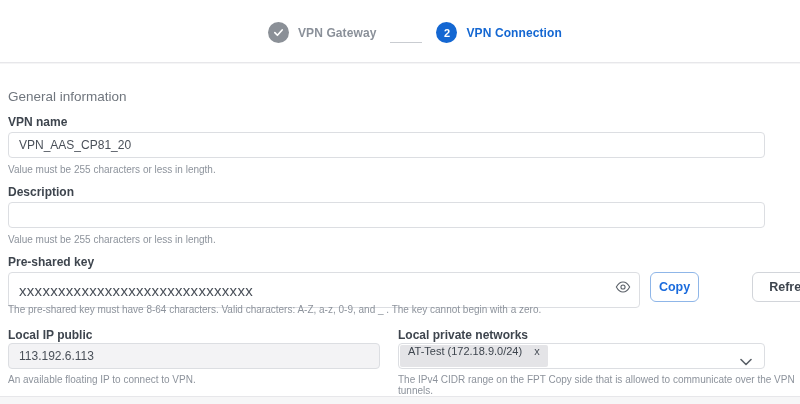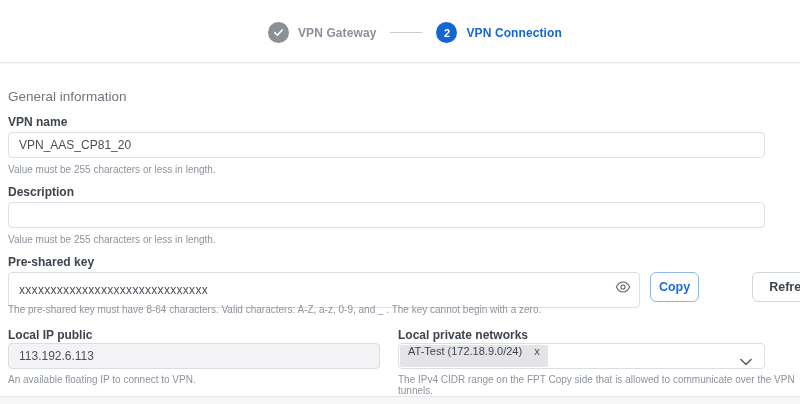--- a/index.html
+++ b/index.html
@@ -12,21 +12,21 @@
     background: #ffffff;
     overflow: hidden;
   }
 
   
   .stepper {
     position: absolute;
     top: 22px;
     left: 268px;
     display: flex;
-    align-items: center;
+    align-items: flex-end;
   }
   .step { display: flex; align-items: center; }
   .step-circle {
     width: 21px; height: 21px;
     border-radius: 50%;
     display: flex; align-items: center; justify-content: center;
     flex: 0 0 auto;
   }
   .step-circle.done { background: #8b9097; }
   .step-circle.active { background: #1467d2; color: #fff; font-size: 11px; font-weight: 700; }
@@ -78,21 +78,21 @@
   .text-input:disabled, .text-input.readonly {
     background: #f3f3f5; color: #4a5059;
   }
 
   
   .psk-wrap { position: absolute; top: 272px; left: 8px; width: 632px; }
   .psk-input {
     width: 632px; height: 36px;
     border: 1px solid #dcdee2; border-radius: 4px;
     font-family: "Liberation Sans", sans-serif;
-    font-size: 12px; color: #4a5059; letter-spacing: .3px;
+    font-size: 15px; color: #4a5059; letter-spacing: .3px;
     padding: 0 34px 0 10px;
     outline: none;
   }
   .eye-btn {
     position: absolute; right: 8px; top: 6px;
     width: 18px; height: 18px;
     border: none; background: transparent; cursor: pointer;
     display: flex; align-items: center; justify-content: center;
     color: #5a6068;
   }

